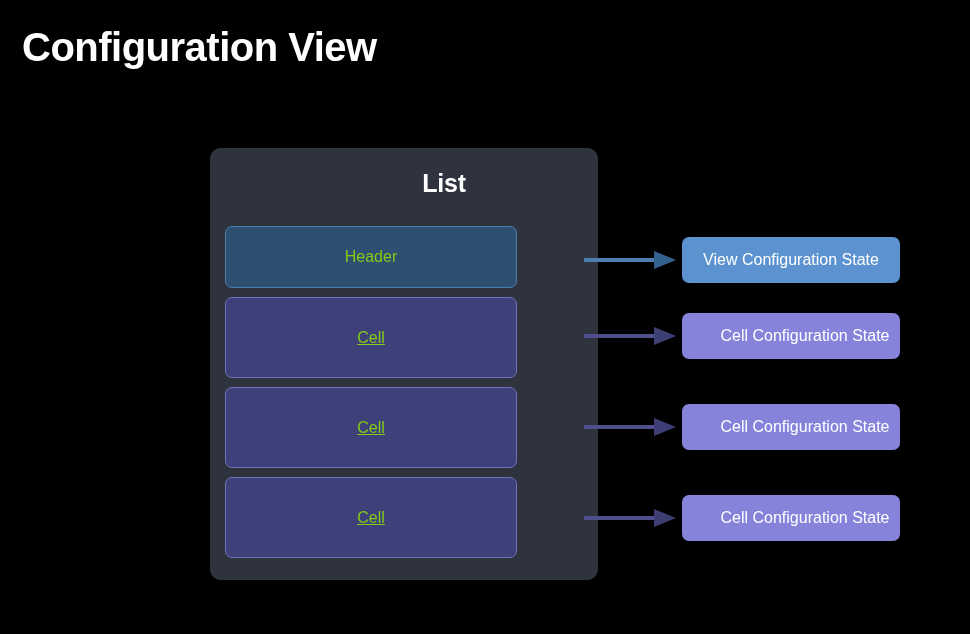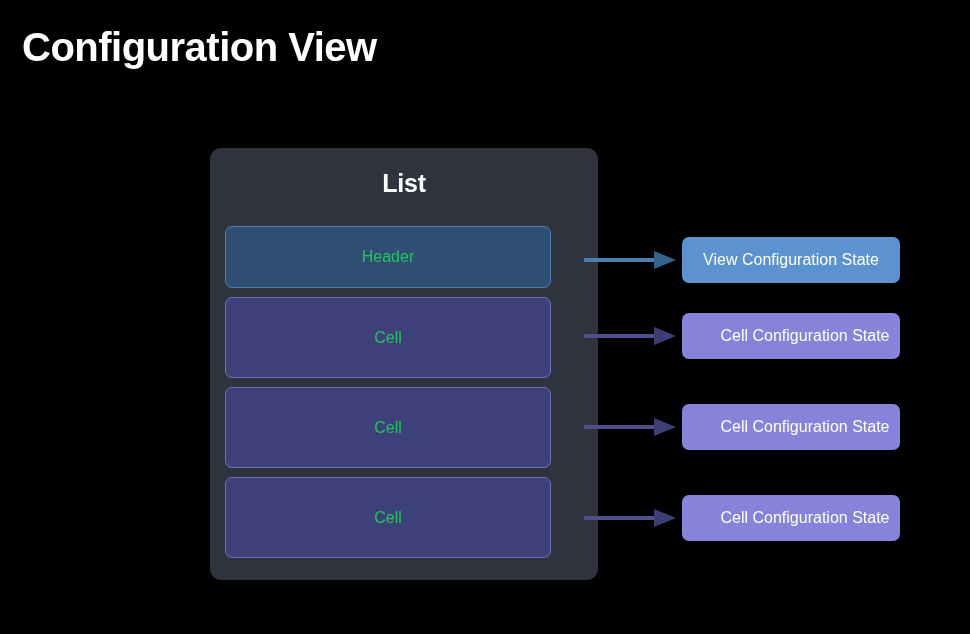--- a/index.html
+++ b/index.html
@@ -50,53 +50,55 @@
   #list-title {
     position: absolute;
     left: 0;
     top: 21px;
     width: 100%;
     text-align: center;
     font-size: 25px;
     font-weight: bold;
     color: #ffffff;
     letter-spacing: -0.2px;
+    padding-left: 40px;
   }
 
   .list-rows {
     position: absolute;
     left: 15px;
     top: 78px;
     width: 358px;
   }
 
   .list-row {
     position: relative;
     box-sizing: border-box;
-    width: 326px;
+    width: 292px;
     border-radius: 7px;
     display: flex;
     align-items: center;
     justify-content: center;
-    color: #22c55e;
+    color: #84cc16;
     font-size: 16px;
     margin-bottom: 9px;
     text-align: right;
   }
 
   .list-row.header-row {
     height: 62px;
     background: #2E4F72;
     border: 1px solid #4C7FB0;
   }
 
   .list-row.cell-row {
     height: 81px;
     background: #3E4179;
     border: 1px solid #6F72B8;
+    text-decoration: underline;
   }
 
   
   .state-box {
     position: absolute;
     left: 682px;
     width: 218px;
     height: 46px;
     box-sizing: border-box;
     border-radius: 7px;

